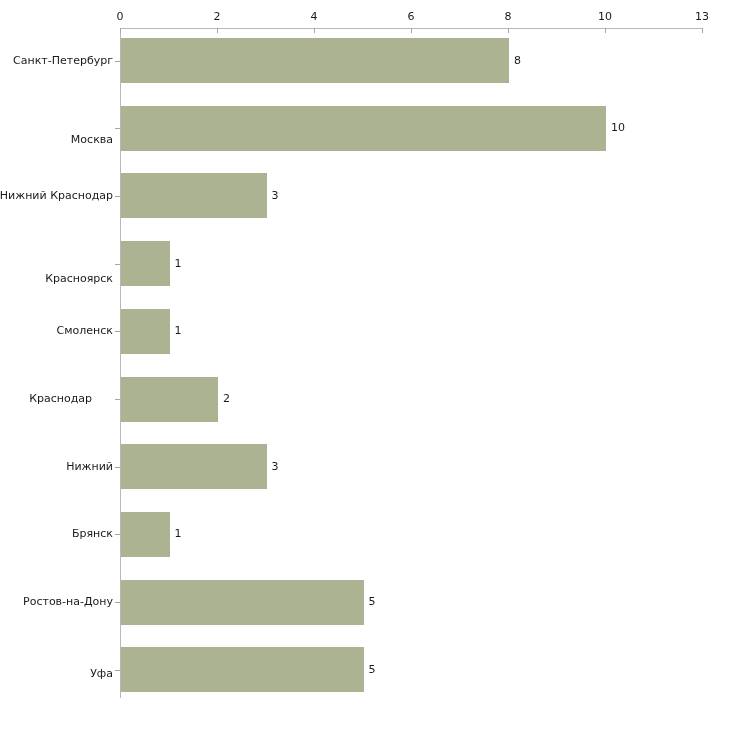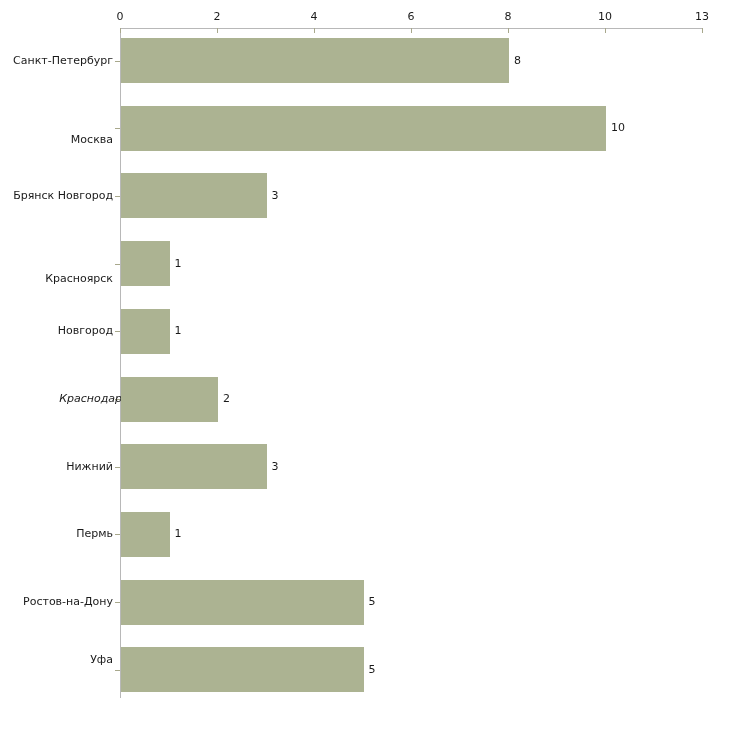--- a/index.html
+++ b/index.html
@@ -109,35 +109,35 @@
       <div class="x-tick" style="left: 702px;"></div>
       <div class="x-tick-label" style="left: 702px;">13</div>
     </div>
 
   <div id="y-ticks">
       <div class="y-tick" style="top: 61px;"></div>
       <div class="cat-label" style="right: 617px; top: 53.5px;">Санкт-Петербург</div>
       <div class="y-tick" style="top: 128px;"></div>
       <div class="cat-label" style="right: 617px; top: 121.2px; margin-top: 12px;">Москва</div>
       <div class="y-tick" style="top: 196px;"></div>
-      <div class="cat-label" style="right: 617px; top: 188.9px;">Брянск Новгород</div>
+      <div class="cat-label" style="right: 617px; top: 188.9px;">Нижний Краснодар</div>
       <div class="y-tick" style="top: 264px;"></div>
       <div class="cat-label" style="right: 617px; top: 272px;">Красноярск</div>
       <div class="y-tick" style="top: 331px;"></div>
-      <div class="cat-label" style="right: 617px; top: 324.3px;">Новгород</div>
+      <div class="cat-label" style="right: 617px; top: 324.3px;">Смоленск</div>
       <div class="y-tick" style="top: 399px;"></div>
-      <div class="cat-label" style="right: 608px; top: 392px; font-style: italic;">Краснодар</div>
+      <div class="cat-label" style="right: 638px; top: 392px;">Краснодар</div>
       <div class="y-tick" style="top: 467px;"></div>
       <div class="cat-label" style="right: 617px; top: 459.7px;">Нижний</div>
       <div class="y-tick" style="top: 534px;"></div>
-      <div class="cat-label" style="right: 617px; top: 527.4px;">Пермь</div>
+      <div class="cat-label" style="right: 617px; top: 527.4px;">Брянск</div>
       <div class="y-tick" style="top: 602px;"></div>
       <div class="cat-label" style="right: 617px; top: 595.1px;">Ростов-на-Дону</div>
       <div class="y-tick" style="top: 670px;"></div>
-      <div class="cat-label" style="right: 617px; top: 653px;">Уфа</div>
+      <div class="cat-label" style="right: 617px; top: 667px;">Уфа</div>
     </div>
 
   <div id="bars">
       <div class="bar" title="Санкт-Петербург: 8" style="top: 38px; height: 45px; width: 388px; background: rgb(172, 179, 146);"></div>
       <div class="bar-value" style="left: 514px; top: 53.5px;">8</div>
       <div class="bar" title="Москва: 10" style="top: 105.7px; height: 45px; width: 485px; background: rgb(172, 179, 146);"></div>
       <div class="bar-value" style="left: 611px; top: 121.2px;">10</div>
       <div class="bar" title="Нижний Новгород: 3" style="top: 173.4px; height: 45px; width: 145.5px; background: rgb(172, 179, 146);"></div>
       <div class="bar-value" style="left: 271.5px; top: 188.9px;">3</div>
       <div class="bar" title="Красноярск: 1" style="top: 241.1px; height: 45px; width: 48.5px; background: rgb(172, 179, 146);"></div>

